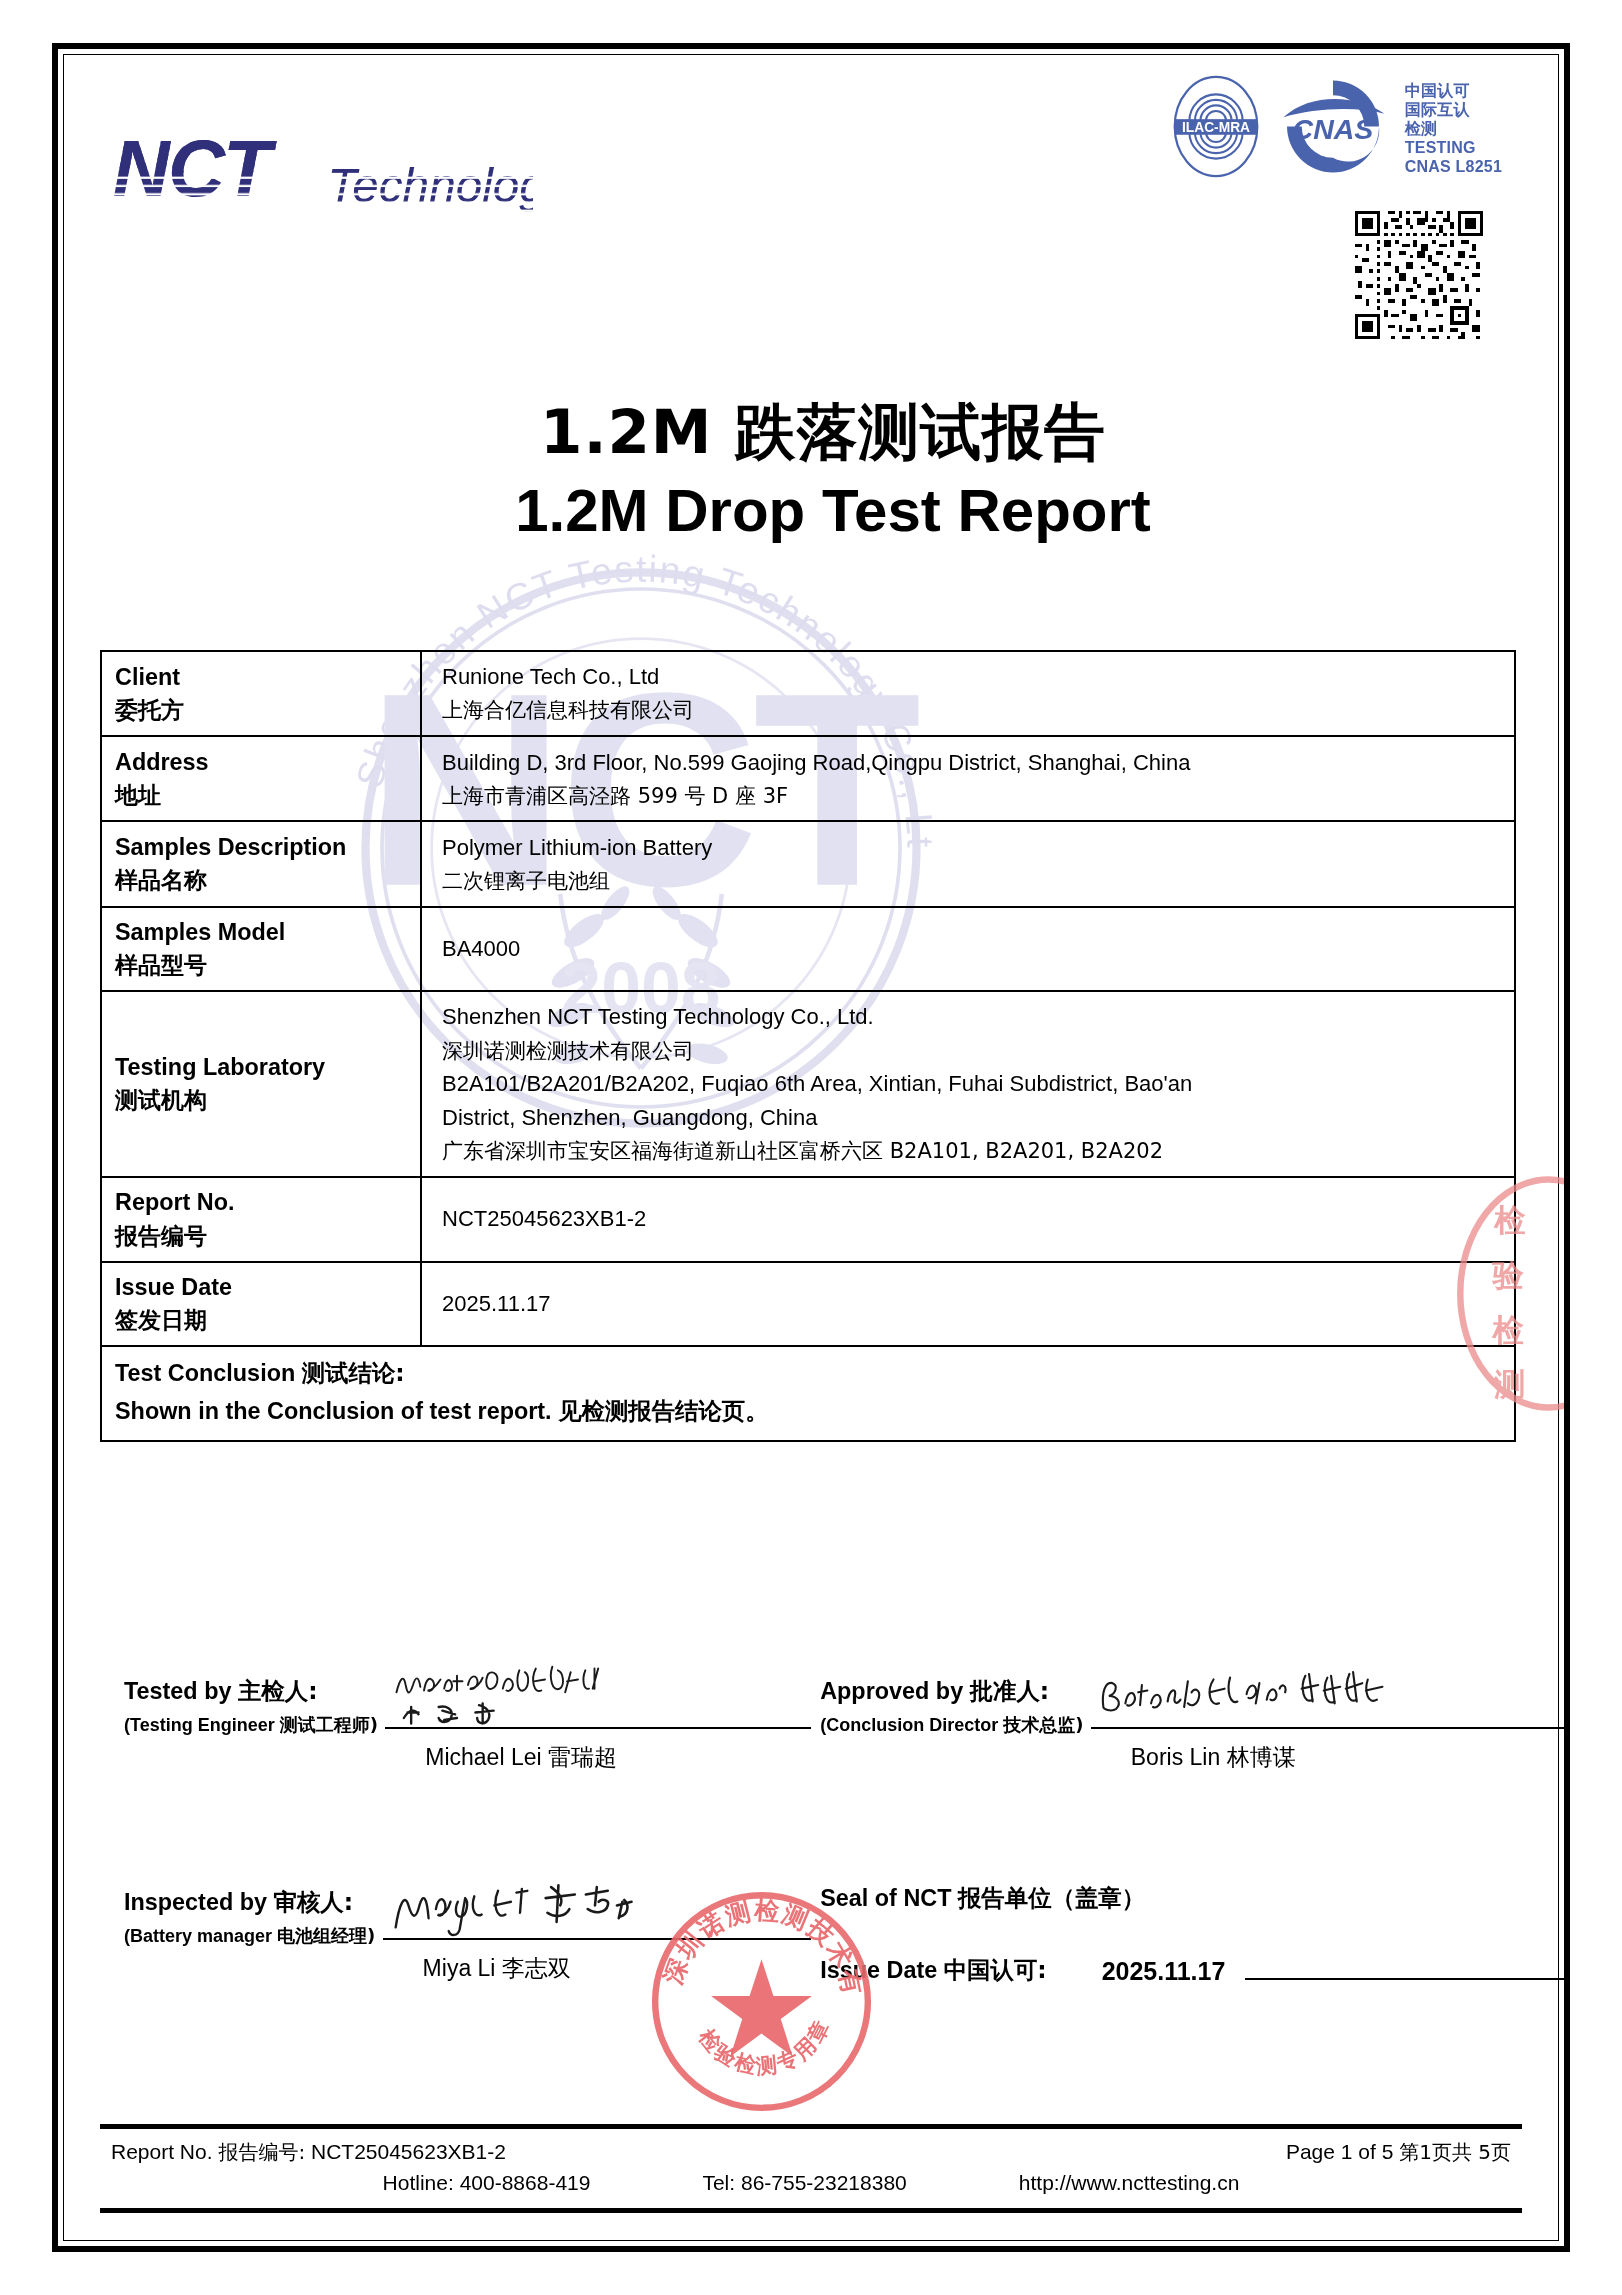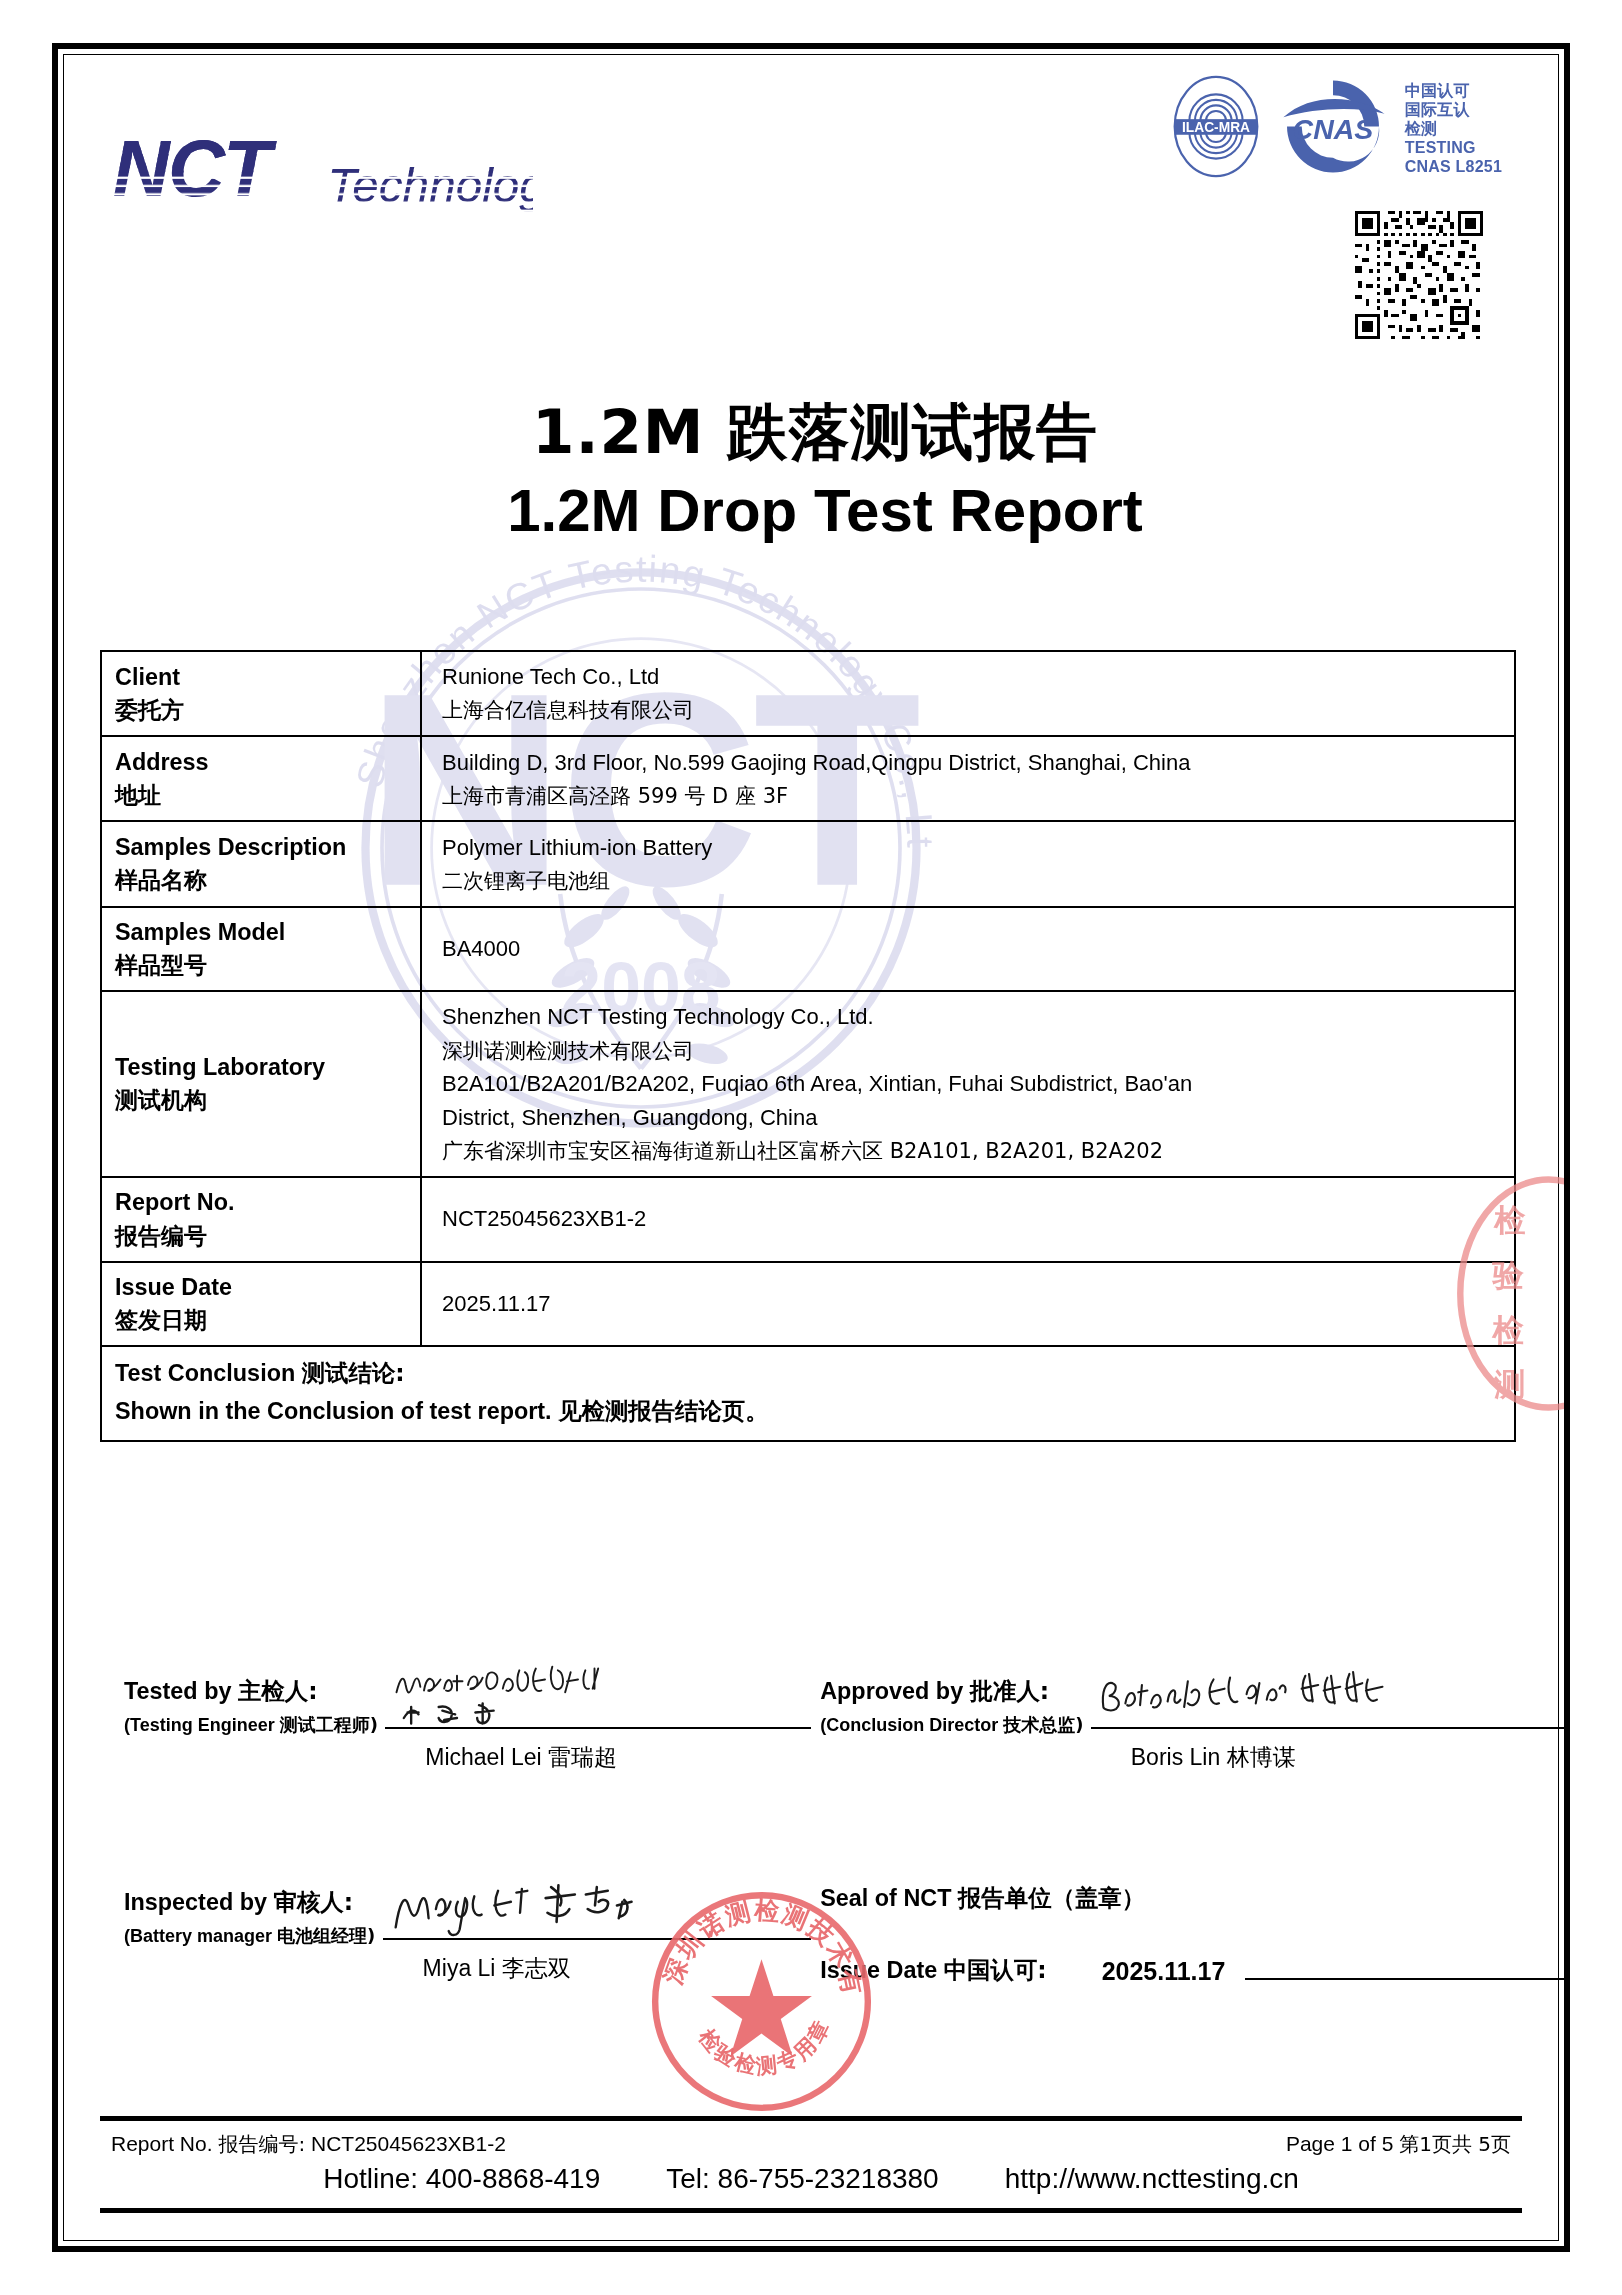--- a/index.html
+++ b/index.html
@@ -83,21 +83,21 @@
   }
   .qr {
     position: absolute;
     right: 77px; top: 158px;
     width: 136px; height: 136px;
   }
 
   
   .title-block {
     position: absolute;
-    left: 4px; top: 349px; width: 100%;
+    left: 12px; top: 349px; width: 100%;
     text-align: center;
     z-index: 2;
   }
   .title-cn {
     font-size: 61px;
     font-weight: bold;
     letter-spacing: 0.9px;
     line-height: 1.12;
     font-family: "DejaVu Sans", "Liberation Sans", sans-serif;
   }
@@ -283,22 +283,22 @@
     display: flex;
     justify-content: space-between;
     align-items: center;
     font-size: 21px;
     padding: 9.2px 11px 1.8px 11px;
     gap: 11px;
   }
   .footer-l2 {
     display: flex;
     justify-content: center;
-    gap: 66px;
-    font-size: 28px;
+    gap: 112px;
+    font-size: 21px;
     padding: 3.7px 11px 9.2px 11px;
   }
   .footer .cn { font-family: "DejaVu Sans", sans-serif; font-size: 20px; }
 </style>
 </head>
 <body>
 
 <div class="page-frame">
  <div class="page-frame-inner"></div>
  <div class="page-content">

